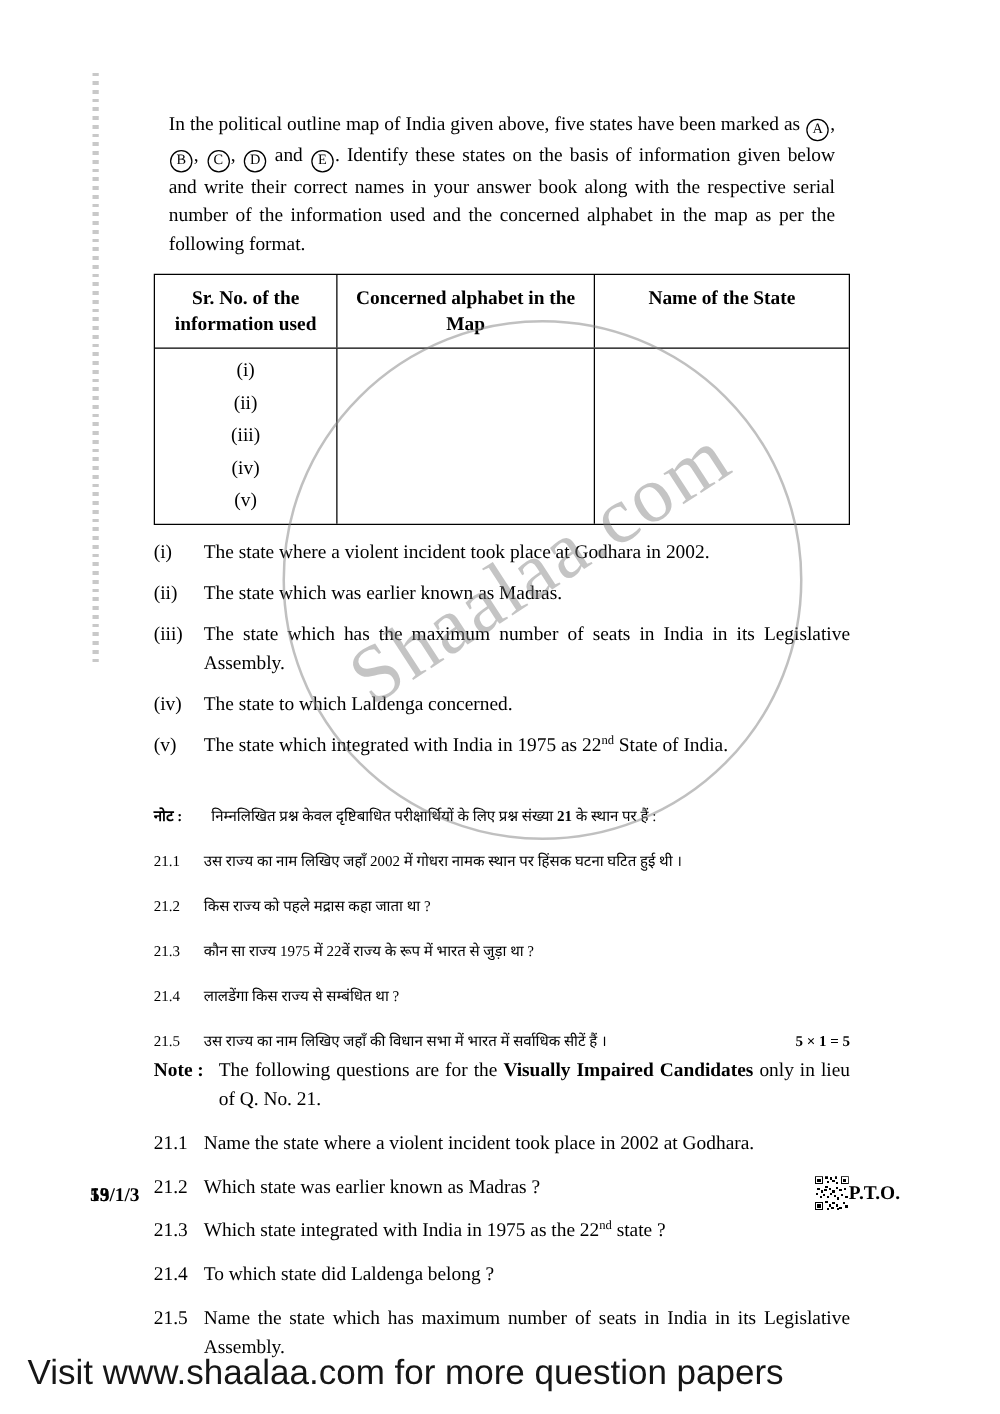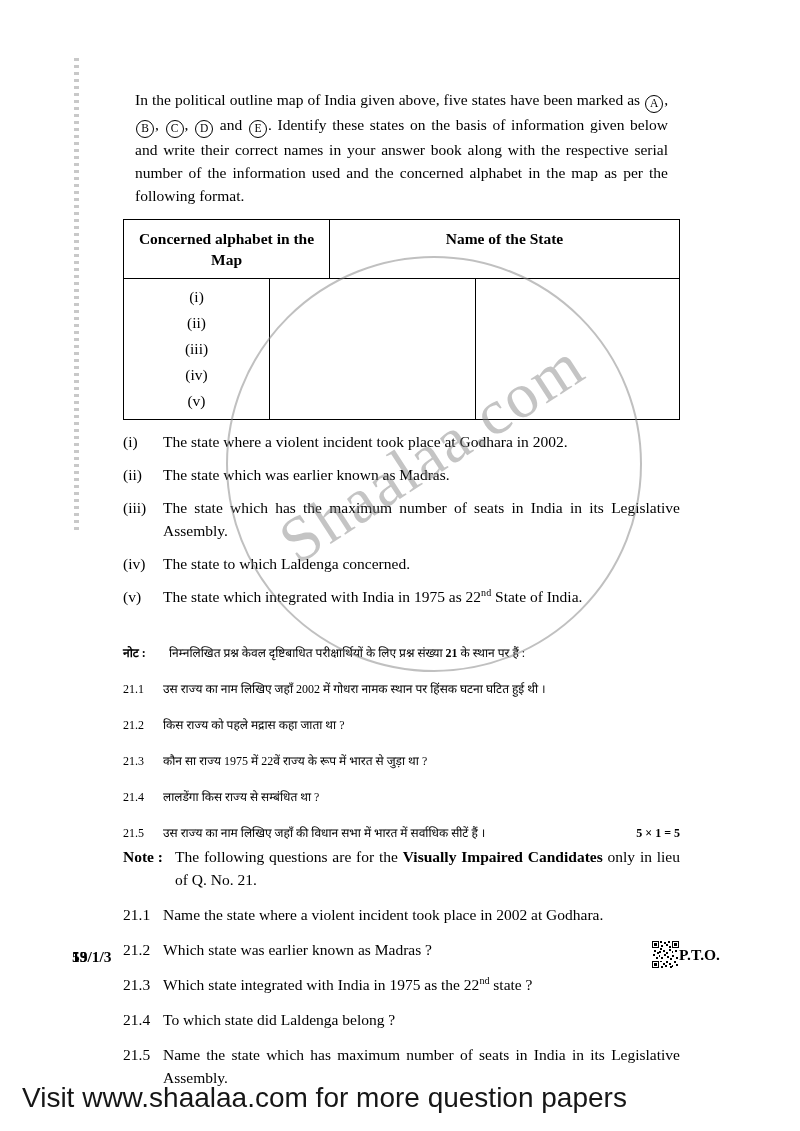--- a/index.html
+++ b/index.html
@@ -79,20 +79,21 @@
 <body>
 
 <div class="edge-marks"></div>
 
 <div class="content">
 
   <p class="justify"><span>In the political outline map of India given above, five states have been marked as </span><span class="cl">A</span><span>, </span><span class="cl">B</span><span>, </span><span class="cl">C</span><span>, </span><span class="cl">D</span><span> and </span><span class="cl">E</span><span>.  Identify these states on the basis of information given below and write their correct names in your answer book along with the respective serial number of the information used and the concerned alphabet in the map as per the following format.</span></p>
 
   <div class="fmt-table">
     <div class="tr head">
+      <div class="cell th c1">Sr. No. of the information used</div>
       <div class="cell th c2">Concerned alphabet in the Map</div>
       <div class="cell th c3">Name of the State</div>
     </div>
     <div class="tr">
       <div class="cell td-body c1">
         <div class="serial">(i)</div>
         <div class="serial">(ii)</div>
         <div class="serial">(iii)</div>
         <div class="serial">(iv)</div>
         <div class="serial">(v)</div>

